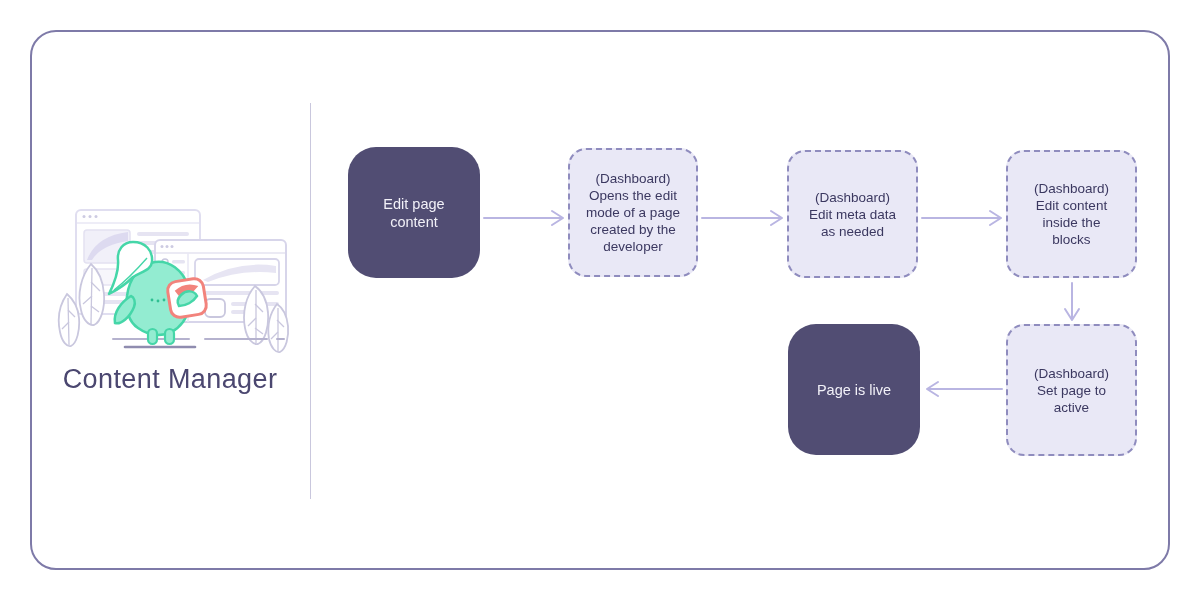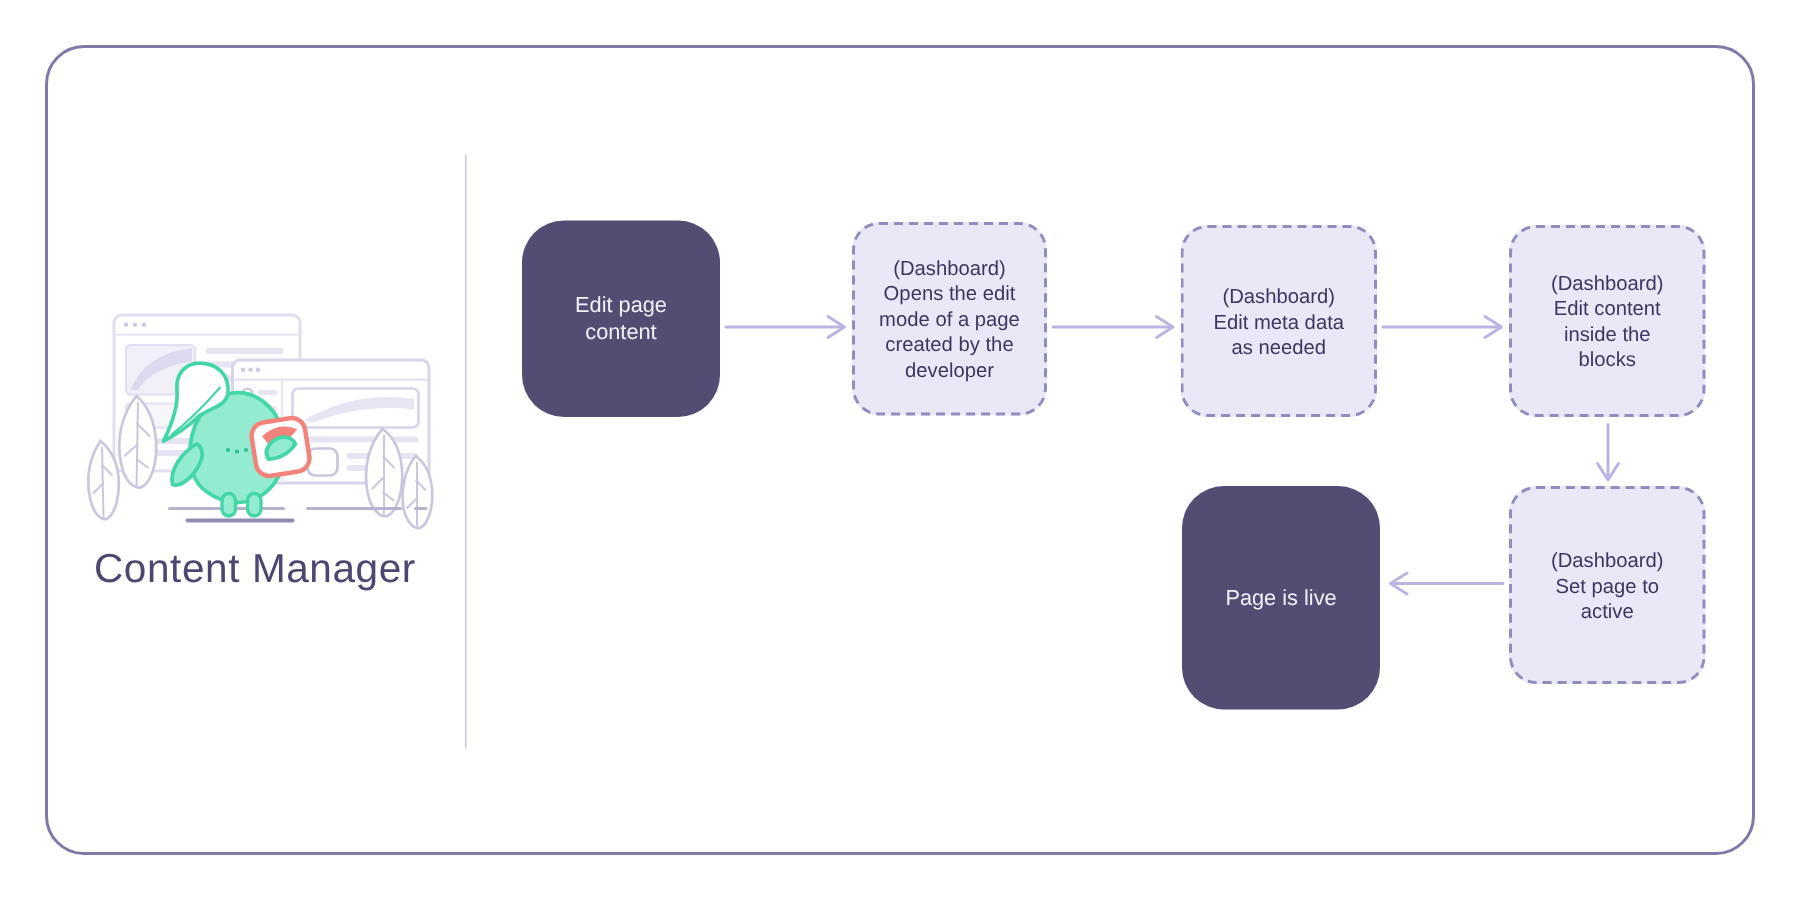--- a/index.html
+++ b/index.html
@@ -167,21 +167,21 @@
 inside the
 blocks</span>
   </div>
 
   <div class="node dashed" style="left:1006px;top:324px;width:131px;height:132px;">
     <span class="node-label">(Dashboard)
 Set page to
 active</span>
   </div>
 
-  <div class="node solid" style="left:788px;top:324px;width:132px;height:149px;">
+  <div class="node solid" style="left:788px;top:324px;width:132px;height:131px;">
     <span class="node-label">Page is live</span>
   </div>
 
   <svg class="arrows-layer" width="1201" height="601" viewBox="0 0 1201 601" xmlns="http://www.w3.org/2000/svg">
     <g>
       <line x1="484" y1="218" x2="562" y2="218"></line>
       <polyline points="552,211 563,218 552,225"></polyline>
     </g>
     <g>
       <line x1="702" y1="218" x2="781" y2="218"></line>

